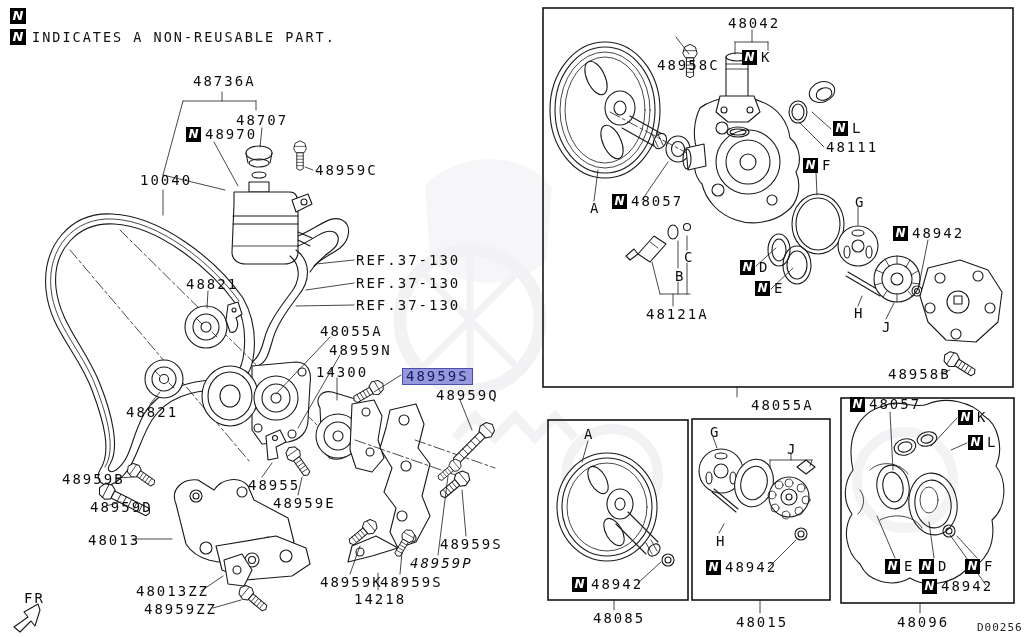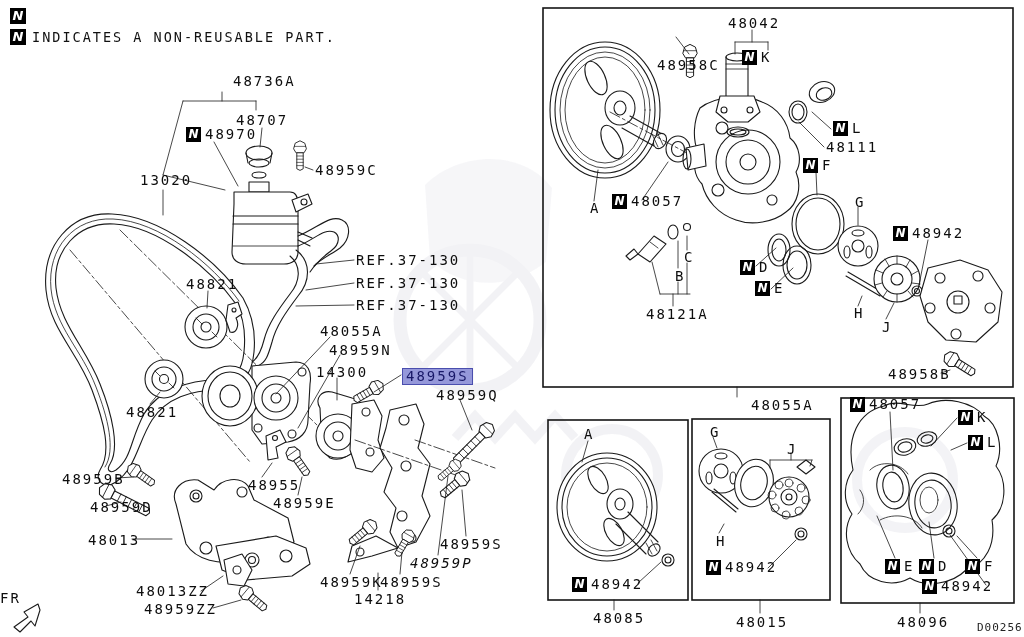--- a/index.html
+++ b/index.html
@@ -440,32 +440,32 @@
     <div class="hline">
       <span class="nb">N</span>
     </div>
     <div class="hline">
       <span class="nb">N</span>
       <span class="htx en">INDICATES A NON-REUSABLE PART.</span>
     </div>
   </div>
 
   <div id="labels">
-      <div class="plabel" style="left: 193px; top: 74px; margin-left: 40px;">
+      <div class="plabel" style="left: 193px; top: 74px;">
         <span class="tx">48736A</span>
       </div>
       <div class="plabel" style="left: 236px; top: 113px;">
         <span class="tx">48707</span>
       </div>
       <div class="plabel" style="left: 186px; top: 127px;">
         <span class="nb">N</span>
         <span class="tx">48970</span>
       </div>
       <div class="plabel" style="left: 140px; top: 173px;">
-        <span class="tx">13020</span>
+        <span class="tx">10040</span>
       </div>
       <div class="plabel" style="left: 315px; top: 163px;">
         <span class="tx">48959C</span>
       </div>
       <div class="plabel" style="left: 186px; top: 277px;">
         <span class="tx">48821</span>
       </div>
       <div class="plabel" style="left: 356px; top: 253px;">
         <span class="tx">REF.37-130</span>
       </div>
@@ -646,17 +646,17 @@
       <div class="plabel" style="left: 922px; top: 579px;">
         <span class="nb">N</span>
         <span class="tx">48942</span>
       </div>
       <div class="plabel" style="left: 897px; top: 615px;">
         <span class="tx">48096</span>
       </div>
       <div class="plabel small" style="left: 957px; top: 620px;">
         <span class="tx">D00256</span>
       </div>
-      <div class="plabel" style="left: 0; top: 591px;">
+      <div class="plabel" style="left: 24px; top: 591px;">
         <span class="tx">FR</span>
       </div>
     </div>
 </div>
 
 </body></html>

